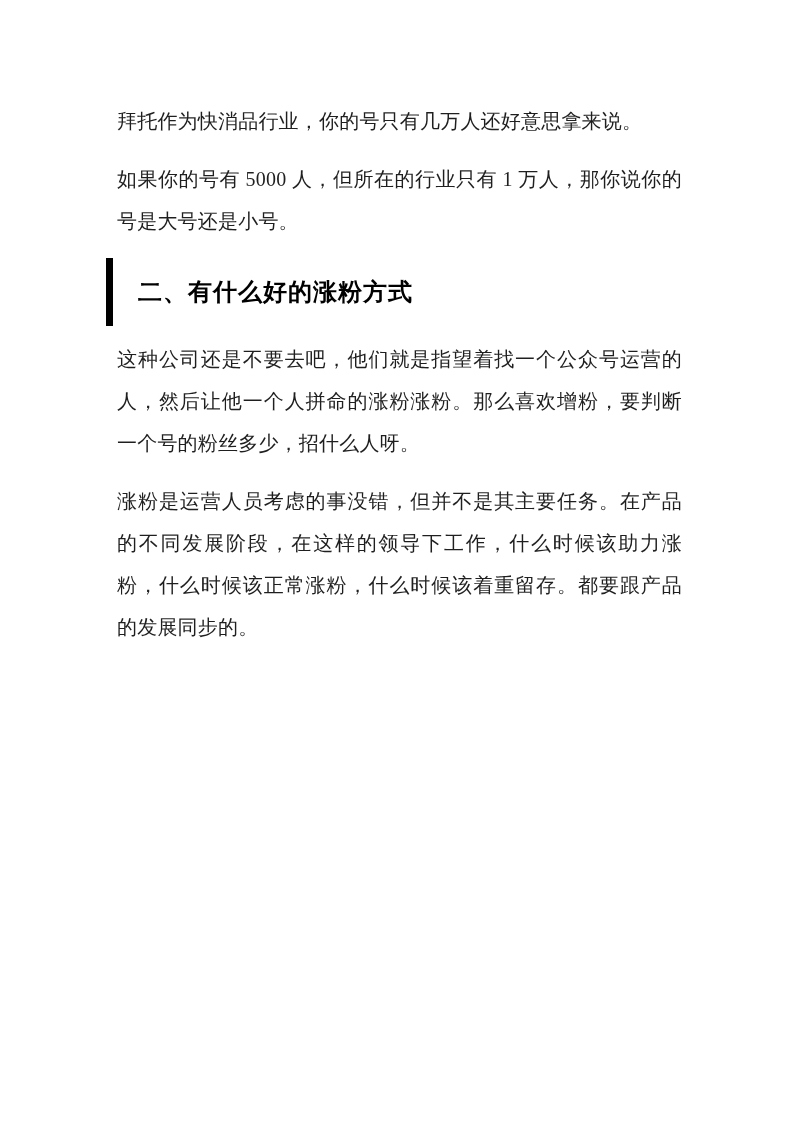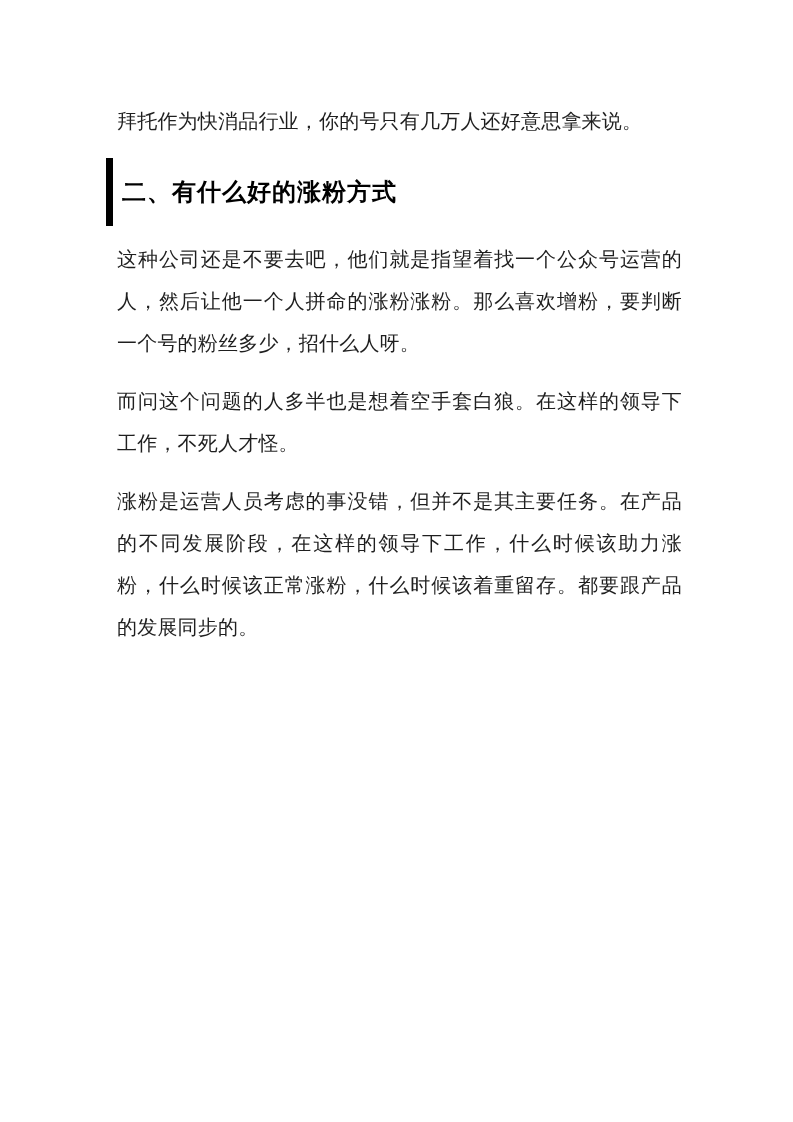--- a/index.html
+++ b/index.html
@@ -25,41 +25,41 @@
       line-height: 42px;
       color: #1f1f1f;
       text-align: justify;
       text-justify: inter-ideograph;
       letter-spacing: 0.2px;
       font-family: Liberation Serif, serif;
     }
     .section-heading {
       margin: 0 0 12px -11px;
       border-left: 7px solid #000000;
-      padding-left: 9px;
+      padding-left: 25px;
       font-size: 24px;
       font-weight: bold;
       color: #000000;
       line-height: 68px;
       letter-spacing: 1px;
       white-space: nowrap;
     }
   </style>
 </head>
 <body>
 
 <div class="page">
 
   <p class="para">拜托作为快消品行业，你的号只有几万人还好意思拿来说。</p>
 
+  <p class="para">如果你的号有 5000 人，但所在的行业只有 1 万人，那你说你的号是大号还是小号。</p>
 
 
 
   <h2 class="section-heading">二、有什么好的涨粉方式</h2>
 
   <p class="para">这种公司还是不要去吧，他们就是指望着找一个公众号运营的人，然后让他一个人拼命的涨粉涨粉。那么喜欢增粉，要判断一个号的粉丝多少，招什么人呀。</p>
 
-  <p class="para">而问这个问题的人多半也是想着空手套白狼。在这样的领导下工作，不死人才怪。</p>
 
   <p class="para">涨粉是运营人员考虑的事没错，但并不是其主要任务。在产品的不同发展阶段，在这样的领导下工作，什么时候该助力涨粉，什么时候该正常涨粉，什么时候该着重留存。都要跟产品的发展同步的。</p>
 
 
 </div>
 
 </body></html>

